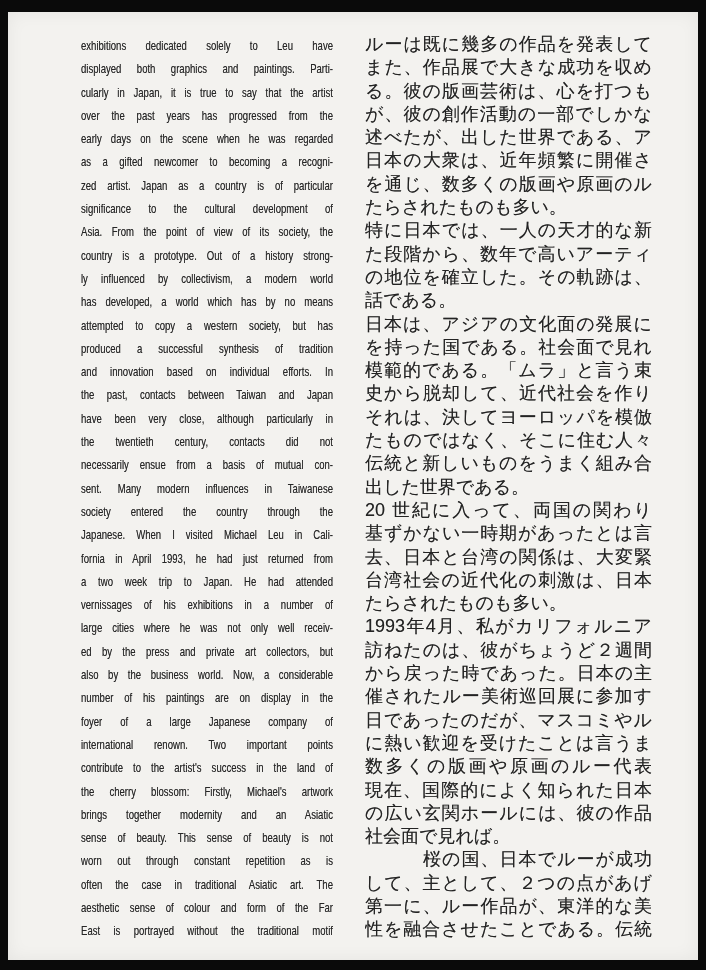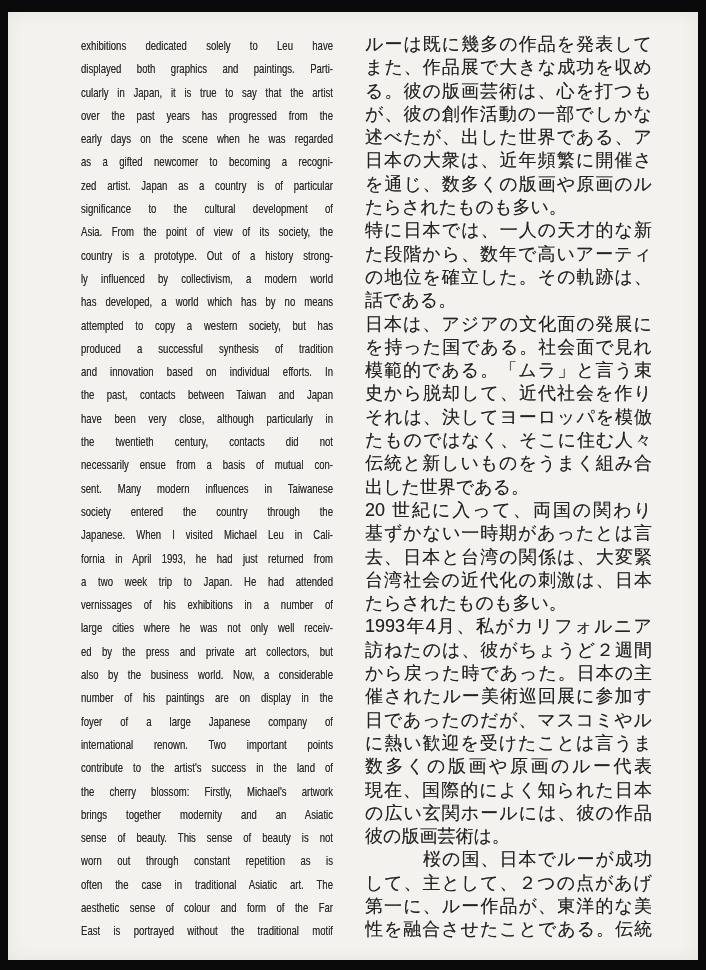--- a/index.html
+++ b/index.html
@@ -137,19 +137,19 @@
       <div class="line end">たらされたものも多い。</div>
       <div class="line">1993年4月、私がカリフォルニアにルーを</div>
       <div class="line">訪ねたのは、彼がちょうど２週間の日本旅行</div>
       <div class="line">から戻った時であった。日本の主要都市で開</div>
       <div class="line">催されたルー美術巡回展に参加するための訪</div>
       <div class="line">日であったのだが、マスコミやルーのファン</div>
       <div class="line">に熱い歓迎を受けたことは言うまでもなく、</div>
       <div class="line">数多くの版画や原画のルー代表作。一例として、</div>
       <div class="line">現在、国際的によく知られた日本の大手企業</div>
       <div class="line">の広い玄関ホールには、彼の作品がずらりと</div>
-      <div class="line end">彼の版画芸術は。</div>
+      <div class="line end">社会面で見れば。</div>
       <div class="line indent">桜の国、日本でルーが成功した理由と</div>
       <div class="line end">して、主として、２つの点があげられる。</div>
       <div class="line">第一に、ルー作品が、東洋的な美意識と近代</div>
       <div class="line">性を融合させたことである。伝統的な東洋美</div>
     </div>
 </div>
 
 </body></html>

